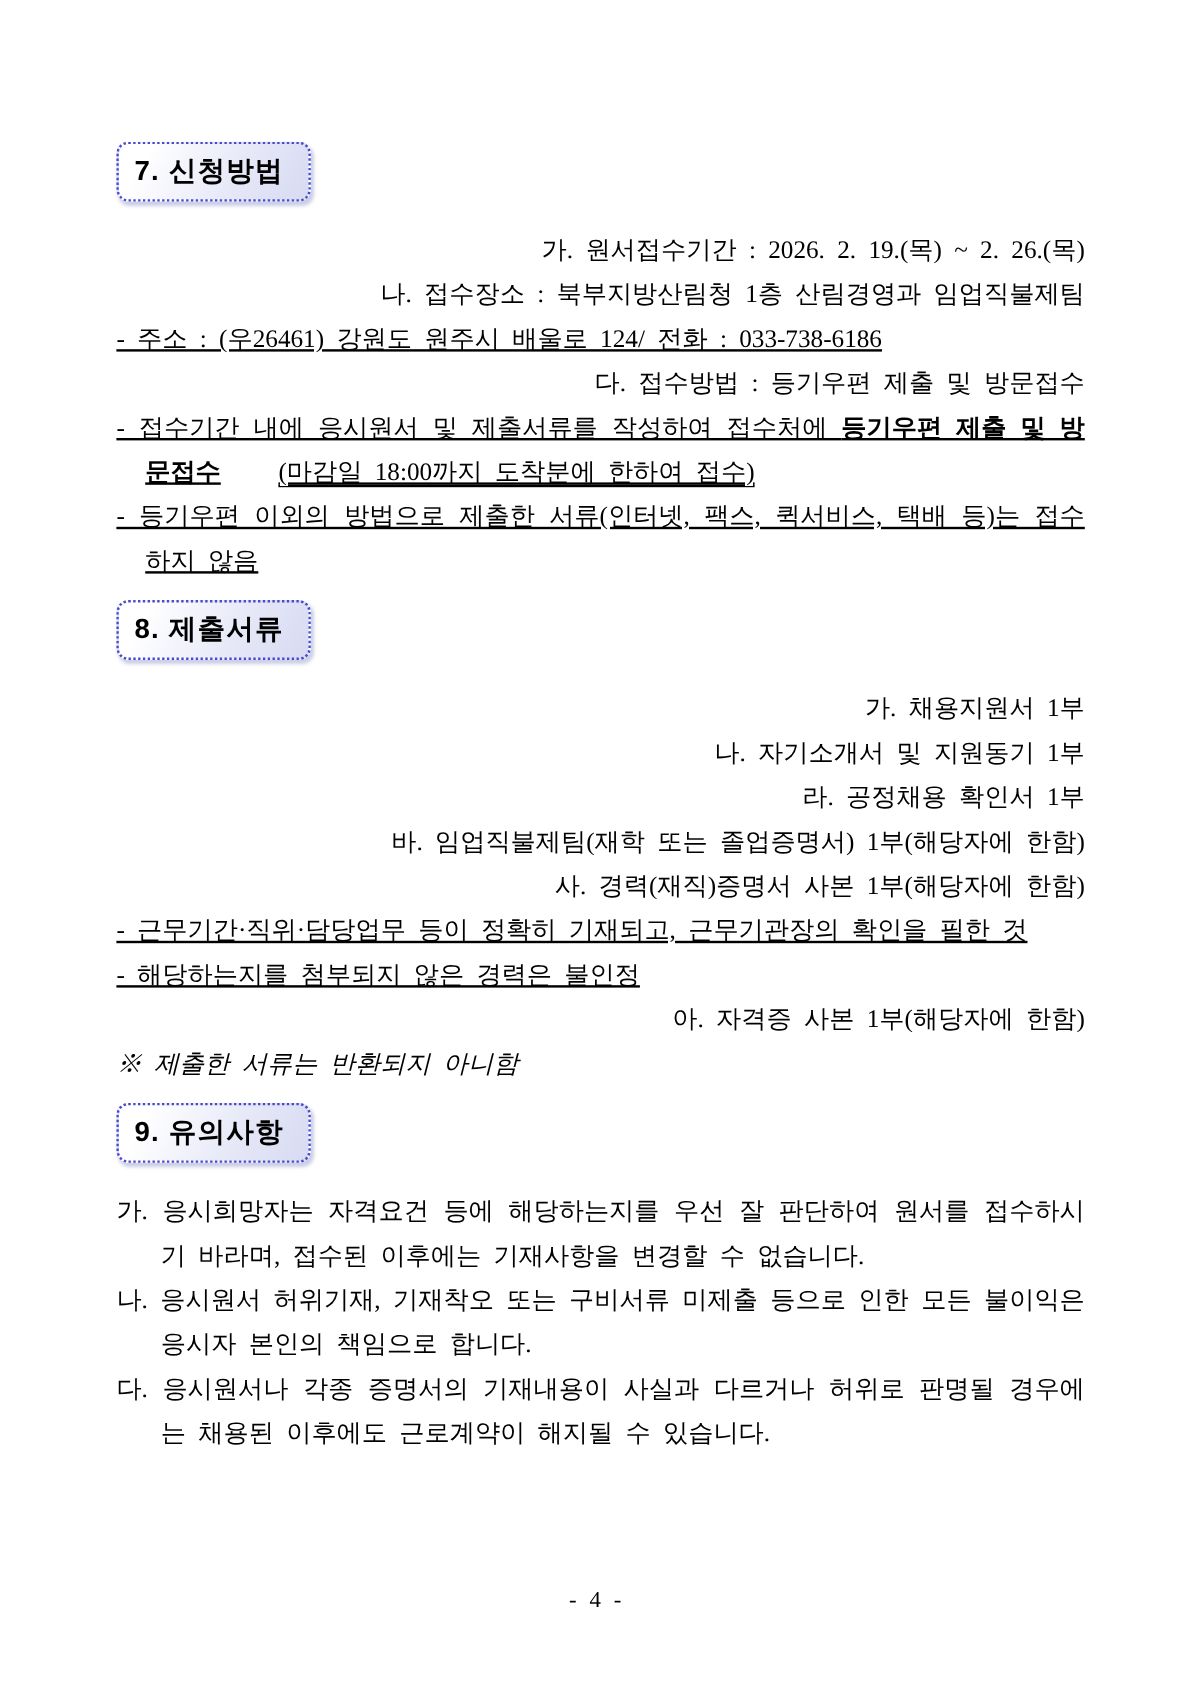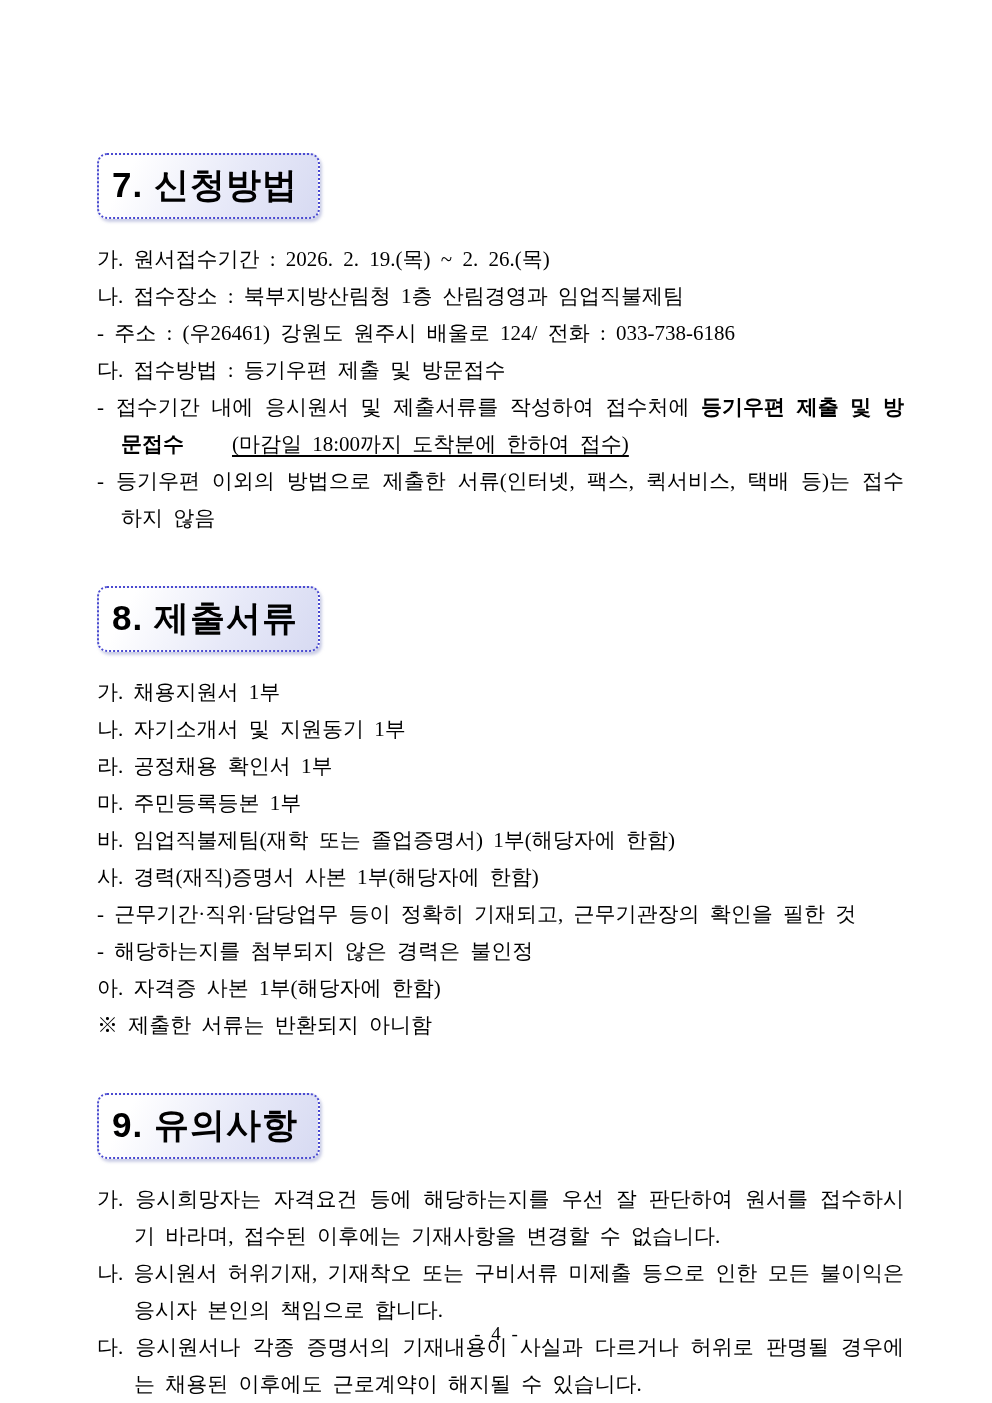--- a/index.html
+++ b/index.html
@@ -22,52 +22,54 @@
     padding: 118px 88px 0 97px;
     position: relative;
   }
   .sec {
     margin-bottom: 14px;
   }
   .sec-header {
     display: inline-block;
     font-family: "Liberation Sans", sans-serif;
     font-weight: 800;
-    font-size: 35px;
+    font-size: 23px;
     letter-spacing: 1px;
     color: #000000;
     padding: 7px 20px 8px 13px;
     border: 2px dotted #4a4ad0;
     border-radius: 10px;
     background: linear-gradient(118deg, #ffffff 15%, #e7e9f8 60%, #d7daf2 100%);
     box-shadow: 2px 3px 3px rgba(160, 165, 210, 0.55);
     margin-bottom: 22px;
-    margin-top: 35px;
   }
   .sec-body {
     font-size: 21px;
     line-height: 37px;
     word-spacing: 5px;
   }
   .sec-body p {
     margin: 0;
   }
   .item {
     padding-left: 37px;
     text-indent: -37px;
+    text-align: right;
   }
   .sub {
     margin-left: 33px;
     padding-left: 24px;
     text-indent: -24px;
+    text-decoration: underline;
   }
   .note {
     margin-left: 45px;
     padding-left: 30px;
     text-indent: -30px;
+    font-style: italic;
   }
   .justify {
     text-align: justify;
   }
   .sec-body b {
     font-weight: bold;
   }
   .sec-body u {
     text-decoration: underline;
     text-underline-offset: 4px;
@@ -99,21 +101,20 @@
       <p class="sub justify">- 등기우편 이외의 방법으로 제출한 서류(인터넷, 팩스, 퀵서비스, 택배 등)는 접수하지 않음</p>
     </div>
   </section>
 
   <section class="sec">
     <div class="sec-header">8. 제출서류</div>
     <div class="sec-body">
       <p class="item">가. 채용지원서 1부</p>
       <p class="item">나. 자기소개서 및 지원동기 1부</p>
       <p class="item">라. 공정채용 확인서 1부</p>
-      <p class="item">마. 주민등록등본 1부</p>
       <p class="item">바. 임업직불제팀(재학 또는 졸업증명서) 1부(해당자에 한함)</p>
       <p class="item">사. 경력(재직)증명서 사본 1부(해당자에 한함)</p>
       <p class="sub justify">- 근무기간·직위·담당업무 등이 정확히 기재되고, 근무기관장의 확인을 필한 것</p>
       <p class="sub">- 해당하는지를 첨부되지 않은 경력은 불인정</p>
       <p class="item">아. 자격증 사본 1부(해당자에 한함)</p>
       <p class="note">※ 제출한 서류는 반환되지 아니함</p>
     </div>
   </section>
 
   <section class="sec">

